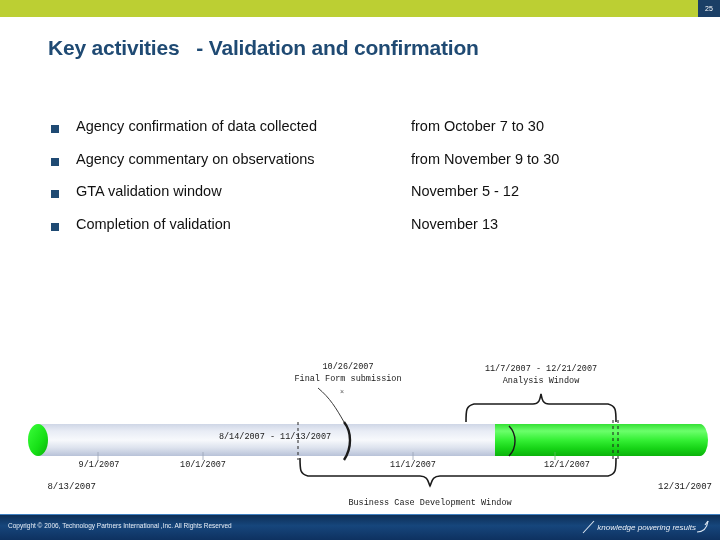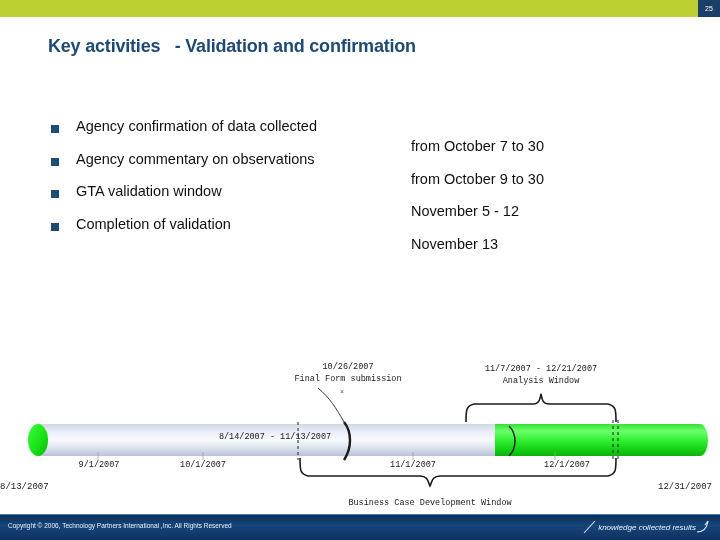--- a/index.html
+++ b/index.html
@@ -31,21 +31,21 @@
     font-size: 7px;
     line-height: 17px;
     text-align: center;
     letter-spacing: 0px;
   }
 
   
   .title {
     position: absolute;
     left: 48px; top: 36px;
-    font-size: 18px;
+    font-size: 21px;
     font-weight: bold;
     color: #1f4a73;
     white-space: pre;
     letter-spacing: -0.2px;
   }
 
   
   .bullets {
     position: absolute;
     left: 48px; top: 118px;
@@ -67,21 +67,20 @@
     font-size: 14.5px;
     color: #111111;
     white-space: nowrap;
   }
   .bullet-value {
     position: absolute;
     left: 363px; top: 0;
     font-size: 14.5px;
     color: #111111;
     white-space: nowrap;
-    margin-top: 20px;
   }
 
   
   .timeline {
     position: absolute;
     left: 0; top: 352px;
     width: 720px; height: 160px;
   }
   .tl-svg { position: absolute; left: 0; top: 0; }
 
@@ -148,21 +147,21 @@
 
   <div class="bullet-row">
     <span class="bullet-marker"></span>
     <span class="bullet-text">Agency confirmation of data collected</span>
     <span class="bullet-value">from October 7 to 30</span>
   </div>
 
   <div class="bullet-row">
     <span class="bullet-marker"></span>
     <span class="bullet-text">Agency commentary on observations</span>
-    <span class="bullet-value">from October 9 to 30</span>
+    <span class="bullet-value">from November 9 to 30</span>
   </div>
 
   <div class="bullet-row">
     <span class="bullet-marker"></span>
     <span class="bullet-text">GTA validation window</span>
     <span class="bullet-value">November 5 - 12</span>
   </div>
 
   <div class="bullet-row">
     <span class="bullet-marker"></span>
@@ -235,31 +234,31 @@
 
   <div class="tl-label" style="left:190px; top:74px; width:170px;margin-top:6px;">8/14/2007 - 11/13/2007</div>
 
   <div class="tl-label" style="left:68px; top:108px; width:62px;">9/1/2007</div>
   <div class="tl-label" style="left:172px; top:108px; width:62px;">10/1/2007</div>
   <div class="tl-label" style="left:382px; top:108px; width:62px;">11/1/2007</div>
   <div class="tl-label" style="left:536px; top:108px; width:62px;">12/1/2007</div>
 
   <div class="tl-label" style="left:340px; top:146px; width:180px;">Business Case Development Window</div>
 
-  <div class="tl-label endpoint" style="left:0; top:130px; width:80px; text-align:left;">8/13/2007</div>
+  <div class="tl-label endpoint" style="left:16px; top:130px; width:80px; text-align:right;">8/13/2007</div>
   <div class="tl-label endpoint" style="right:8px; top:130px; width:80px; text-align:right;">12/31/2007</div>
 
 </div>
 
 <div class="footer">
   <div class="footer-top-rule"></div>
   <div class="footer-copy">Copyright © 2006, Technology Partners International ,Inc.  All Rights Reserved</div>
   <div class="footer-logo">
     <svg width="16" height="16" viewBox="0 0 16 16">
       <path d="M 13 2 L 2 14" stroke="#dbe6f2" stroke-width="1.1" fill="none"></path>
     </svg>
-    <span class="footer-logo-text">knowledge collected results</span>
+    <span class="footer-logo-text">knowledge powering results</span>
     <svg width="14" height="16" viewBox="0 0 14 16">
       <path d="M 1 13 C 7 13, 11 9, 12 2" stroke="#dbe6f2" stroke-width="1.2" fill="none"></path>
       <path d="M 12 2 L 9 6" stroke="#dbe6f2" stroke-width="1.2" fill="none"></path>
     </svg>
   </div>
 </div>
 
 </body></html>

